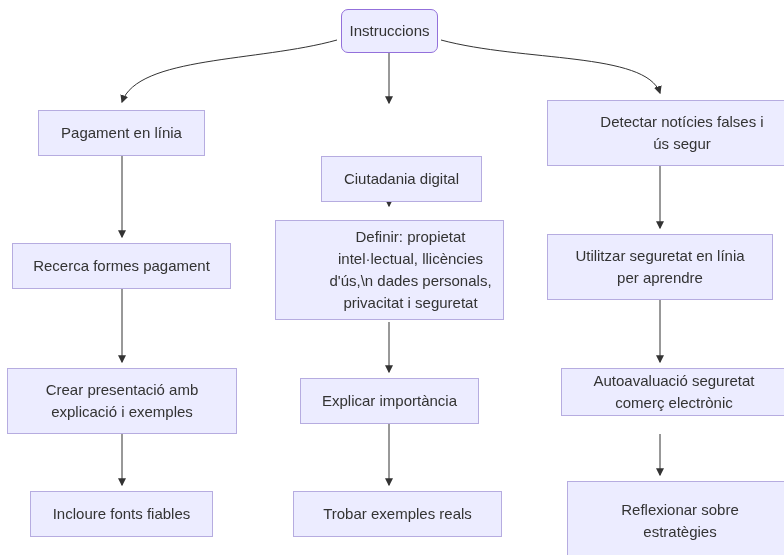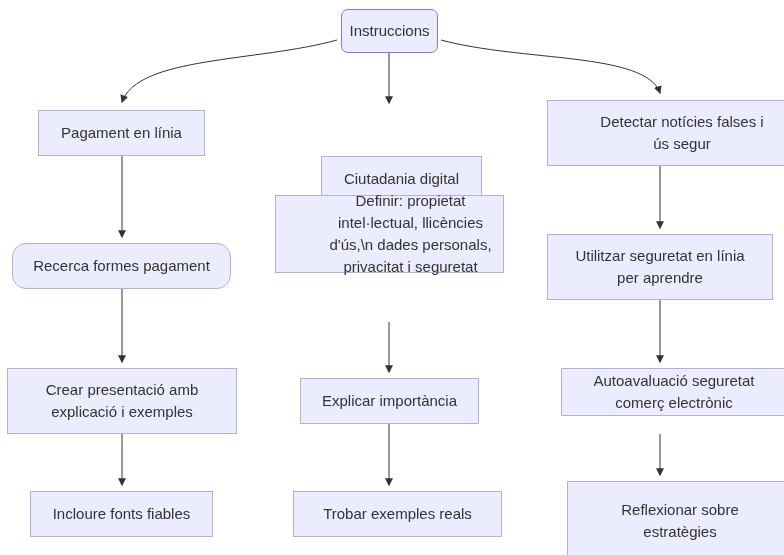--- a/index.html
+++ b/index.html
@@ -76,27 +76,27 @@
     <path class="edge" d="M 389,424 L 389,485" marker-end="url(#arrow)"></path>
 
     <path class="edge" d="M 660,166 L 660,228" marker-end="url(#arrow)"></path>
     <path class="edge" d="M 660,300 L 660,362" marker-end="url(#arrow)"></path>
     <path class="edge" d="M 660,434 L 660,475" marker-end="url(#arrow)"></path>
   </svg>
 
   <div class="node root" style="left:341px; top:9px; width:97px; height:44px;">Instruccions</div>
 
   <div class="node" style="left:38px; top:110px; width:167px; height:46px;">Pagament en línia</div>
-  <div class="node" style="left:12px; top:243px; width:219px; height:46px;border-radius:14px;">Recerca formes pagament</div>
+  <div class="node" style="left:12px; top:243px; width:219px; height:46px;">Recerca formes pagament</div>
   <div class="node" style="left:7px; top:368px; width:230px; height:66px;">Crear presentació amb
 explicació i exemples</div>
   <div class="node" style="left:30px; top:491px; width:183px; height:46px;">Incloure fonts fiables</div>
 
   <div class="node" style="left:321px; top:110px; width:161px; height:46px;margin-top:46px;">Ciutadania digital</div>
-  <div class="node" style="left:275px; top:195px; width:229px; height:78px;padding-left:48px;">Definir: propietat
+  <div class="node" style="left:275px; top:220px; width:229px; height:100px;padding-left:48px;">Definir: propietat
 intel·lectual, llicències
 d'ús,\n dades personals,
 privacitat i seguretat</div>
   <div class="node" style="left:300px; top:378px; width:179px; height:46px;">Explicar importància</div>
   <div class="node" style="left:293px; top:491px; width:209px; height:46px;">Trobar exemples reals</div>
 
   <div class="node" style="left:547px; top:100px; width:270px; height:66px;">Detectar notícies falses i
 ús segur</div>
   <div class="node" style="left:547px; top:234px; width:226px; height:66px;">Utilitzar seguretat en línia
 per aprendre</div>

